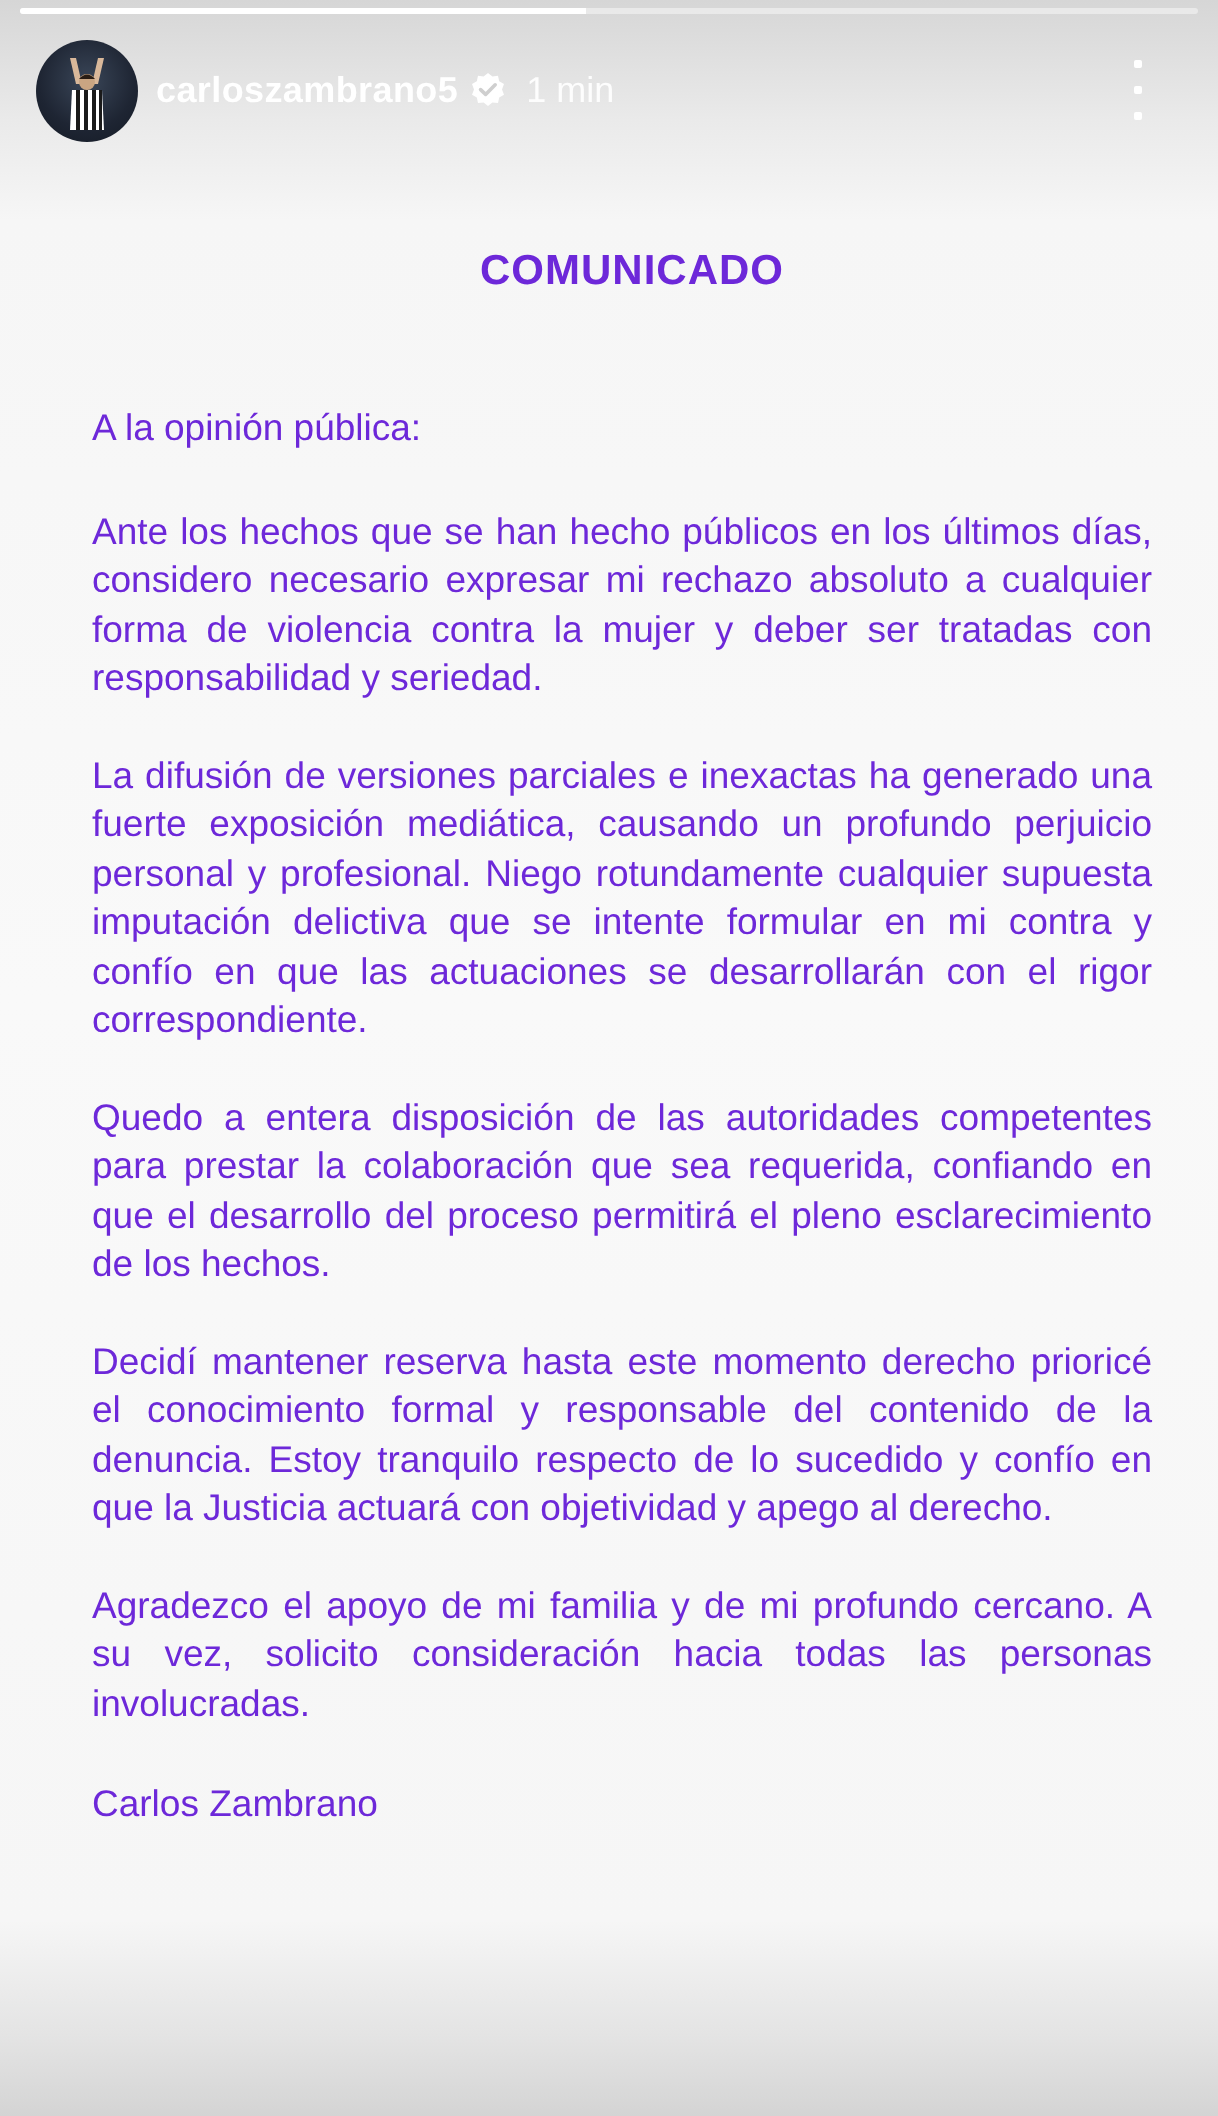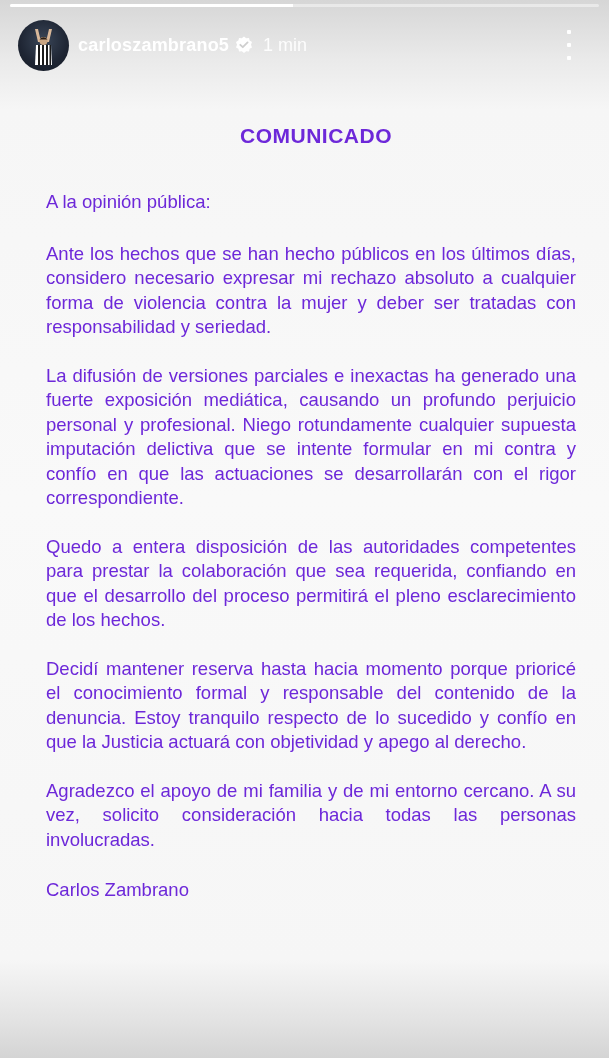--- a/index.html
+++ b/index.html
@@ -95,21 +95,21 @@
     .doc-title {
       text-align: center;
       font-weight: bold;
       font-size: 21px;
       letter-spacing: 0.5px;
       margin: 4px 0 0 0;
       padding-left: 10px;
       height: 26px;
     }
     .greeting {
-      margin-top: 40px;
+      margin-top: 52px;
     }
     .para {
       text-align: justify;
       margin-top: 24px;
     }
     .para.first { margin-top: 27px; }
     .signature {
       margin-top: 26px;
     }
   </style>
@@ -151,16 +151,16 @@
     <span></span>
   </div>
 </div>
 
 <div class="doc">
   <div class="doc-title">COMUNICADO</div>
   <div class="greeting">A la opinión pública:</div>
   <div class="para first">Ante los hechos que se han hecho públicos en los últimos días, considero necesario expresar mi rechazo absoluto a cualquier forma de violencia contra la mujer y deber ser tratadas con responsabilidad y seriedad.</div>
   <div class="para">La difusión de versiones parciales e inexactas ha generado una fuerte exposición mediática, causando un profundo perjuicio personal y profesional. Niego rotundamente cualquier supuesta imputación delictiva que se intente formular en mi contra y confío en que las actuaciones se desarrollarán con el rigor correspondiente.</div>
   <div class="para">Quedo a entera disposición de las autoridades competentes para prestar la colaboración que sea requerida, confiando en que el desarrollo del proceso permitirá el pleno esclarecimiento de los hechos.</div>
-  <div class="para">Decidí mantener reserva hasta hacia momento porque prioricé el conocimiento formal y responsable del contenido de la denuncia. Estoy tranquilo respecto de lo sucedido y confío en que la Justicia actuará con objetividad y apego al derecho.</div>
-  <div class="para">Agradezco el apoyo de mi familia y de mi entorno cercano. A su vez, solicito consideración hacia todas las personas involucradas.</div>
+  <div class="para">Decidí mantener reserva hasta este momento derecho prioricé el conocimiento formal y responsable del contenido de la denuncia. Estoy tranquilo respecto de lo sucedido y confío en que la Justicia actuará con objetividad y apego al derecho.</div>
+  <div class="para">Agradezco el apoyo de mi familia y de mi profundo cercano. A su vez, solicito consideración hacia todas las personas involucradas.</div>
   <div class="signature">Carlos Zambrano</div>
 </div>
 
 </body></html>

